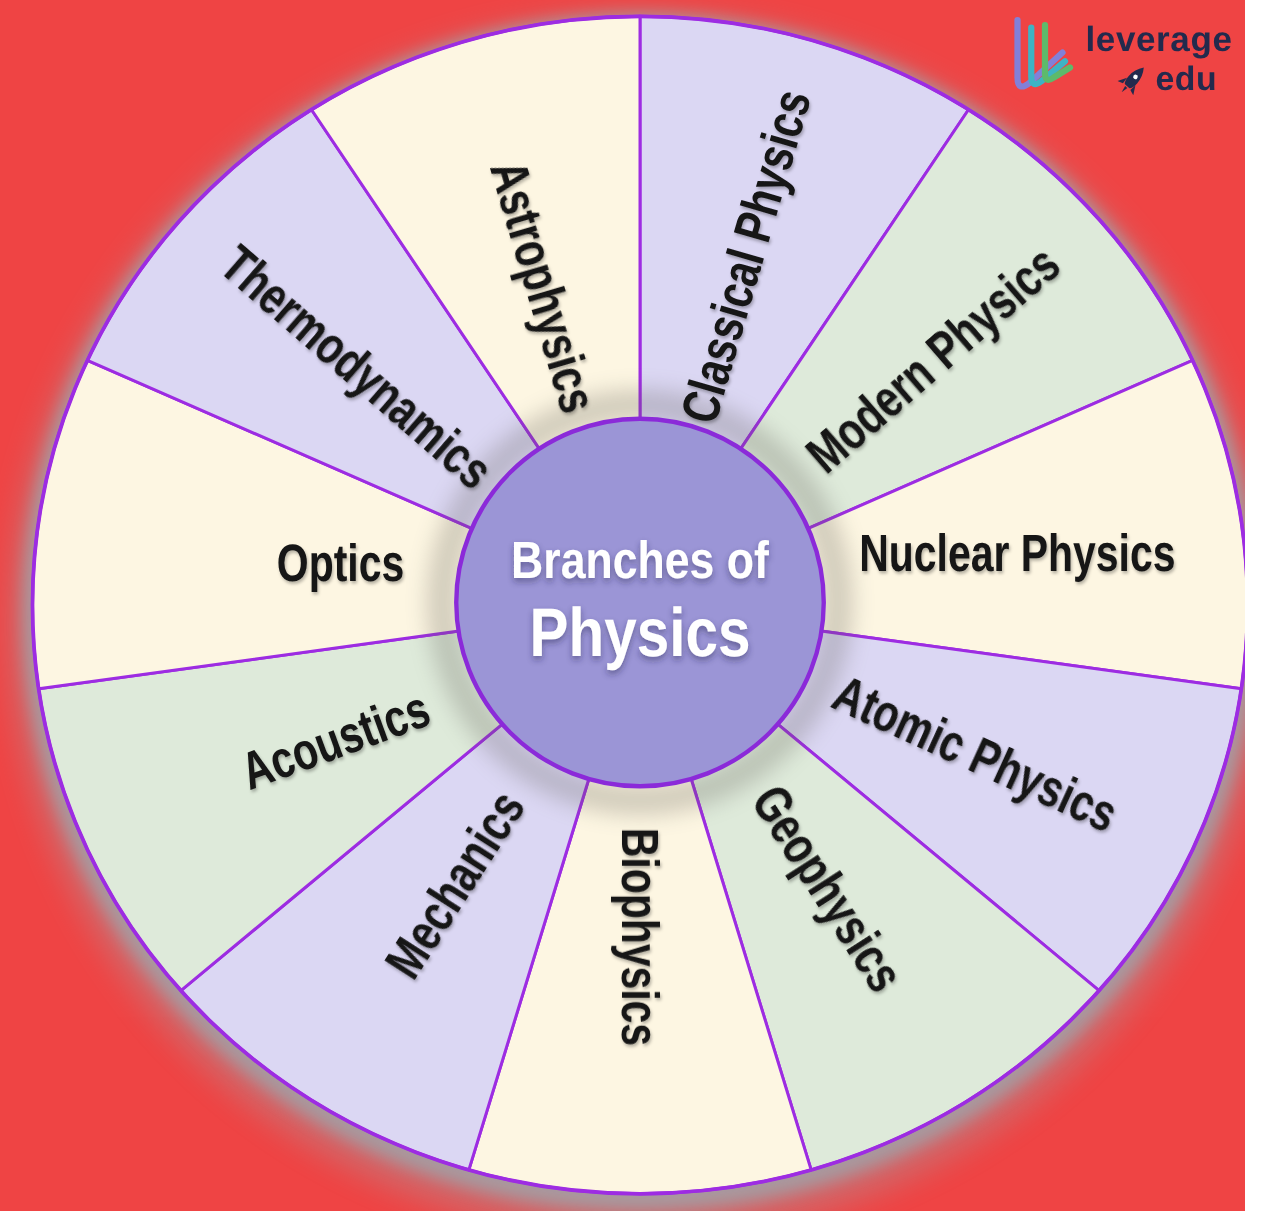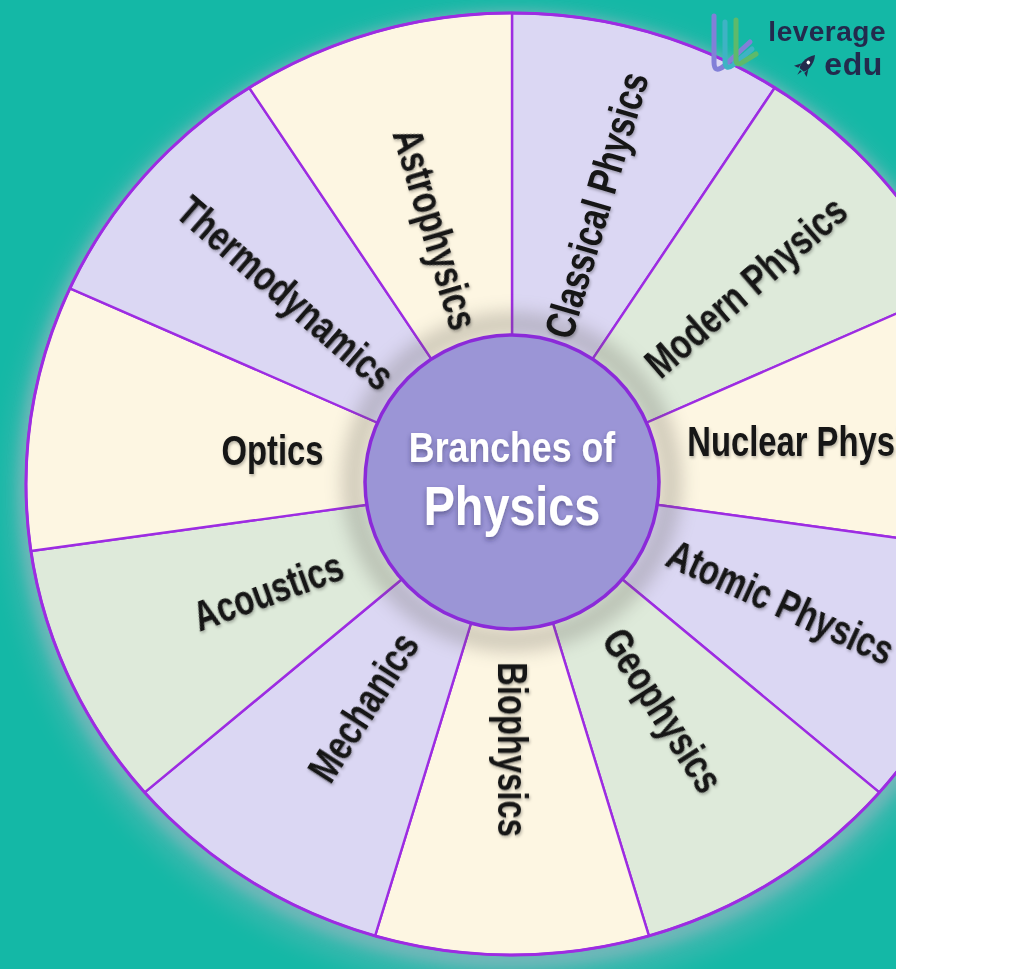--- a/index.html
+++ b/index.html
@@ -1,30 +1,30 @@
 <!DOCTYPE html>
 <html><head>
 <meta charset="utf-8">
 <style>
   html,body{margin:0;padding:0;background:#ffffff;}
-  .stage{position:relative;width:896px;height:969px;background:#14b8a6;overflow:hidden;
+  .stage{position:relative;width:996px;height:969px;background:#ef4444;overflow:hidden;
          font-family:"Liberation Sans",sans-serif;}
   .stage svg.wheel{position:absolute;left:0;top:0;}
   .seg-label{font-family:"Liberation Sans",sans-serif;font-weight:700;font-size:42px;
              fill:#141414;text-anchor:middle;dominant-baseline:central;}
   .center-line1{font-family:"Liberation Sans",sans-serif;font-weight:700;font-size:42px;
                 text-anchor:middle;}
   .center-line2{font-family:"Liberation Sans",sans-serif;font-weight:700;font-size:55px;
                 text-anchor:middle;}
   .logo{position:absolute;top:10px;right:10px;display:flex;align-items:flex-start;gap:4px;}
   .logo-mark{display:block;}
   .logo-text{display:flex;flex-direction:column;line-height:1;margin-top:8px;}
   .logo-line1{font-weight:700;font-size:28px;letter-spacing:0.5px;}
   .logo-line2-row{display:flex;align-items:center;gap:2px;margin-top:2px;margin-left:26px;}
-  .logo-line2{font-weight:700;font-size:32px;letter-spacing:0.5px;}
+  .logo-line2{font-weight:700;font-size:27px;letter-spacing:0.5px;}
 </style>
 </head>
 <body>
 
 <div class="stage">
 
   <svg class="wheel" width="1024" height="969" viewBox="0 0 1024 969">
     <defs>
       <filter id="blur6" x="-20%" y="-20%" width="140%" height="140%">
           <feGaussianBlur stdDeviation="6"></feGaussianBlur>

